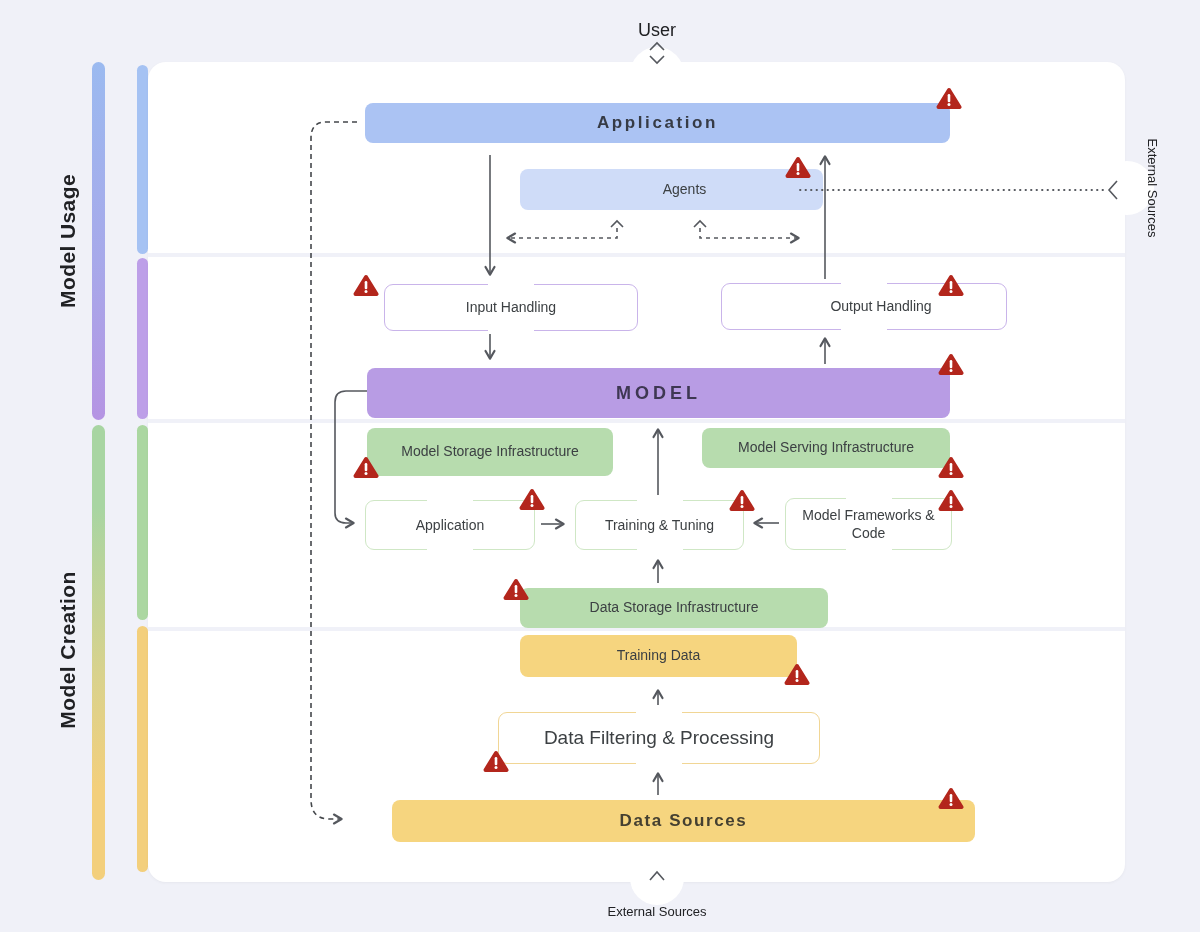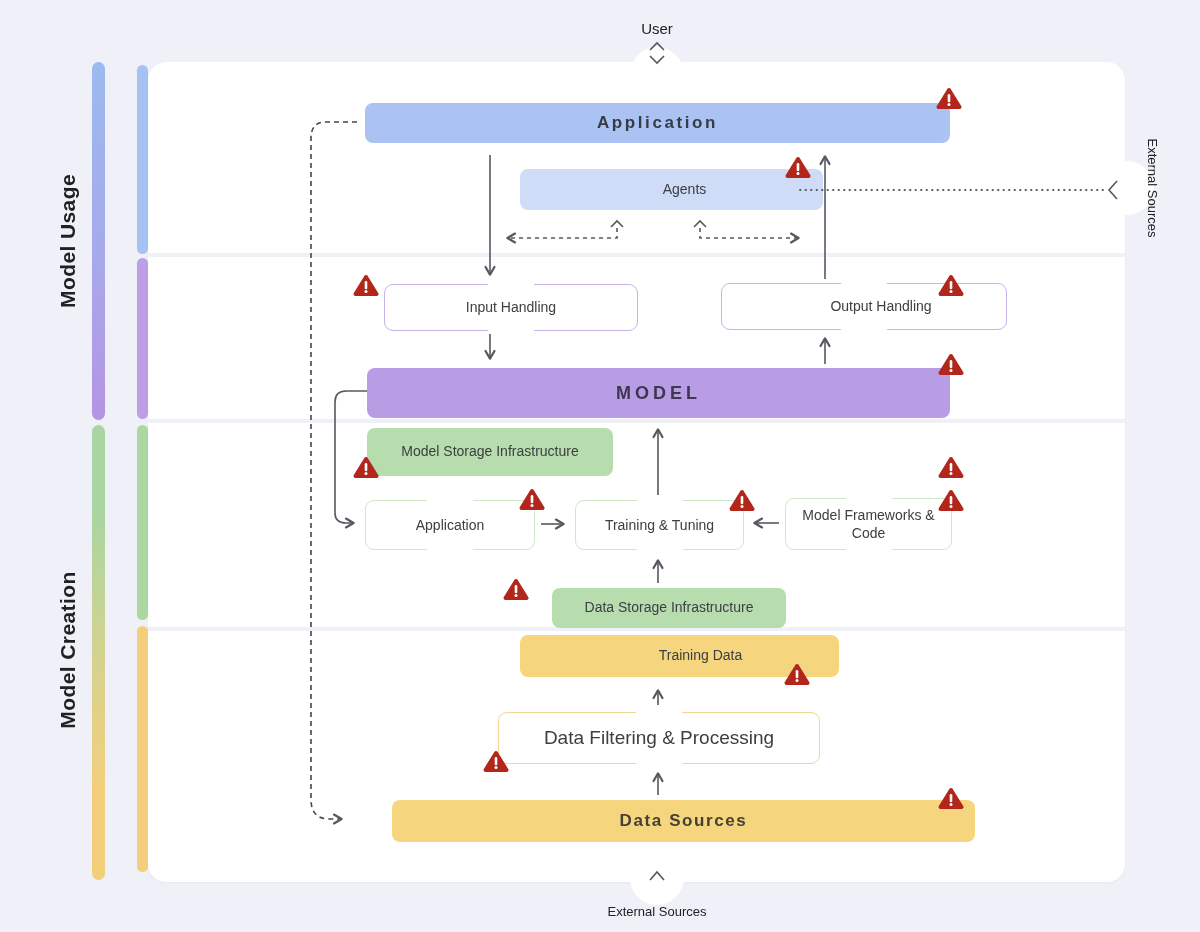--- a/index.html
+++ b/index.html
@@ -85,30 +85,31 @@
   <div class="vlabel small" style="left:172px;top:740px;">Data</div>
 
   <div class="panel"></div>
   <div class="bump" style="left:630px;top:47px;"></div>
   <div class="bump" style="left:630px;top:851px;"></div>
   <div class="bump" style="left:1100px;top:161px;"></div>
   <div class="sep" style="top:253px;"></div>
   <div class="sep" style="top:419px;"></div>
   <div class="sep" style="top:627px;"></div>
 
-  <div class="tag" style="left:657px;top:20px;font-size:15px;">User</div>
+  <div class="tag" style="left:657px;top:20px;font-size:18px;">User</div>
   <div class="tag" style="left:657px;top:904px;">External Sources</div>
   <div class="vlabel rt" style="left:1152px;top:188px;">External Sources</div>
 
   <div class="bar blue h1" style="left:365px;top:103px;width:585px;height:40px;">Application</div>
   <div class="bar lblue" style="left:520px;top:169px;width:277px;height:41px;">Agents</div>
   <div class="bar purple h2" style="left:367px;top:368px;width:583px;height:50px;">MODEL</div>
   <div class="bar green" style="left:367px;top:428px;width:246px;height:48px;">Model Storage Infrastructure</div>
-  <div class="bar green" style="left:520px;top:588px;width:234px;height:40px;margin-left:32px;">Data Storage Infrastructure</div>
-  <div class="bar yellow" style="left:520px;top:635px;width:277px;height:42px;padding-left:42px;">Training Data</div>
+  <div class="bar green" style="left:702px;top:428px;width:248px;height:40px;">Model Serving Infrastructure</div>
+  <div class="bar green" style="left:520px;top:588px;width:308px;height:40px;">Data Storage Infrastructure</div>
+  <div class="bar yellow" style="left:520px;top:635px;width:277px;height:42px;">Training Data</div>
   <div class="bar yellow h3" style="left:367px;top:800px;width:583px;height:42px;margin-left:25px;">Data Sources</div>
 
   <div class="obox pb" style="left:365px;top:284px;width:252px;height:45px;">
     <span>Input Handling</span>
     <i class="gap t"></i>
       <i class="gap b"></i>
     </div>
   <div class="obox pb" style="left:702px;top:283px;width:250px;height:45px;padding-left:34px;">
     <span>Output Handling</span>
     <i class="gap t"></i>

